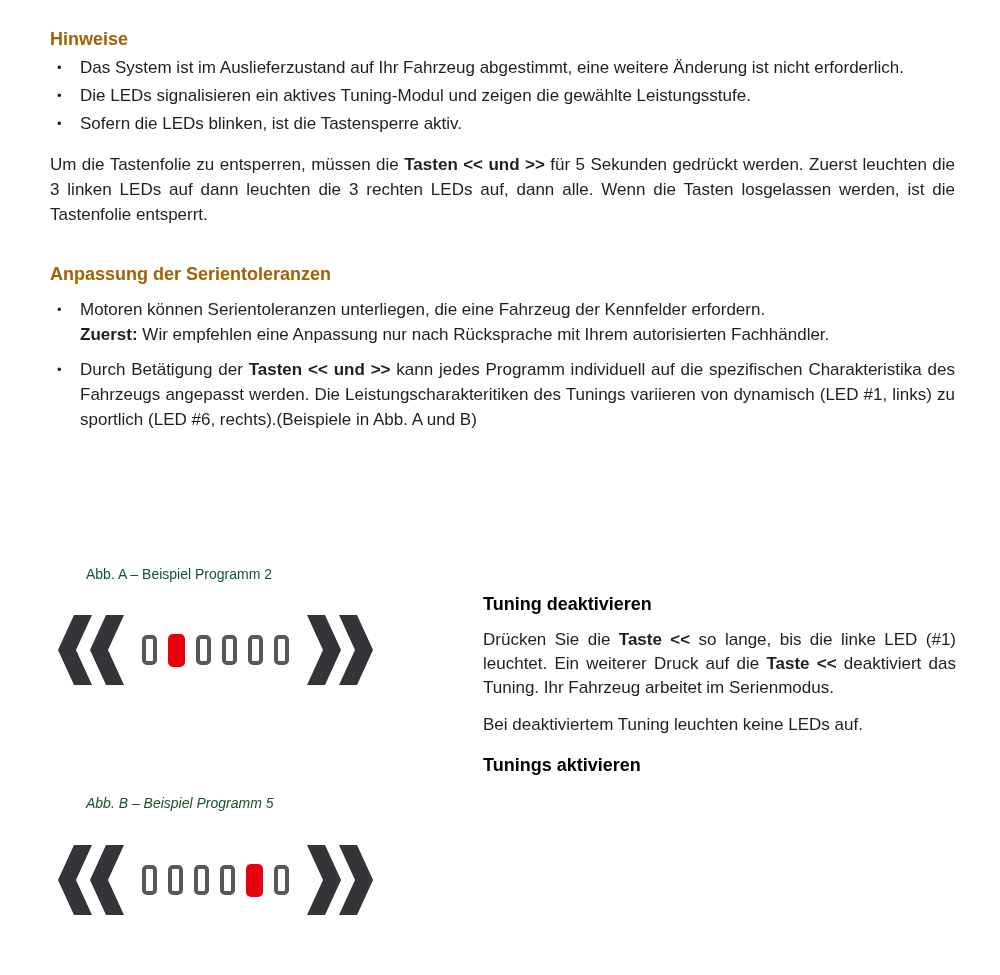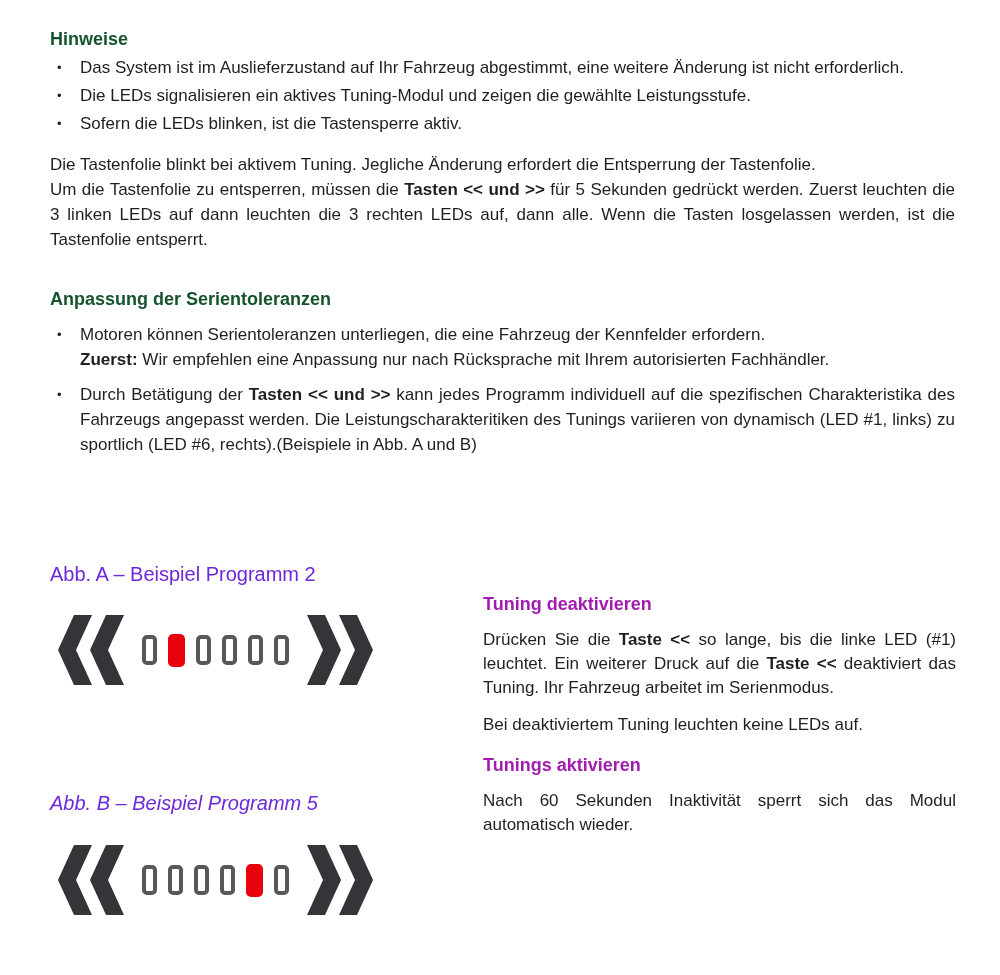--- a/index.html
+++ b/index.html
@@ -7,57 +7,57 @@
     position:relative;
     width:1000px; height:975px;
     box-sizing:border-box;
     padding:28px 45px 0 50px;
     background:#ffffff;
     font-family:"Liberation Sans", sans-serif;
     font-size:17px; line-height:25px;
     color:#1f1f1f;
     overflow:hidden;
   }
-  h2 { font-size:18px; font-weight:700; margin:0; line-height:22px; color:#14532d; }
+  h2 { font-size:18px; font-weight:700; margin:0; line-height:22px; color:#a16207; }
   .mt-entsperren { margin-top:26px; }
   .mt-anpassung  { margin-top:36px; }
 
   .bullets { margin-top:5px; }
   .bullet  { display:flex; margin-bottom:3px; }
   .bullets-anpassung { margin-top:12px; }
   .bullets-anpassung .bullet { margin-bottom:10px; }
   .dot   { flex:0 0 30px; width:30px; box-sizing:border-box; padding-left:7px; font-size:13px; }
   .btext { flex:1; text-align:justify; }
 
   .text-block { margin-top:16px; }
   .text-block p { margin:0; text-align:justify; }
 
   b { font-weight:700; }
 
   
   .figures-col { position:absolute; left:50px; top:550px; width:425px; }
-  .fig-label { font-size:20px; line-height:22px; color:#6d28d9; margin-top:13px; }
+  .fig-label { font-size:14px; line-height:22px; color:#14532d; margin-top:13px;margin-left:36px; }
   .fig-label-b { margin-top:107px;font-style:italic; }
   .ledgraphic { margin-top:30px; margin-left:8px; display:flex; align-items:center; height:70px; }
   .ledgraphic-b { margin-top:31px; }
   .chev { display:block; flex:0 0 auto; }
   .chev polygon { fill:#333538; }
   .ledstrip { display:flex; align-items:center; gap:11px; margin:0 16px; }
   .led {
     width:15px; height:30px; box-sizing:border-box;
     border:4px solid #57585a; border-radius:5px; background:#ffffff;
   }
   .led.on {
     width:17px; height:33px; border:none;
     background:#e8000d; border-radius:5px;
   }
 
   
   .tuning-col { position:absolute; left:483px; top:588px; width:473px; }
-  .tuning-col h3 { font-size:18px; font-weight:700; line-height:22px; margin:5px 0 0 0; color:#a21caf; }
+  .tuning-col h3 { font-size:18px; font-weight:700; line-height:22px; margin:5px 0 0 0; color:#000000; }
   .tuning-col h3.h3-b { margin-top:17px; }
   .tuning-col p { margin:13px 0 0 0; line-height:24px; text-align:justify; }
 </style>
 </head>
 <body>
 
 <div class="page">
 
   <h2>Hinweise</h2>
   <div class="bullets">
@@ -69,21 +69,20 @@
         <span class="dot">•</span>
         <div class="btext"><span>Die LEDs signalisieren ein aktives Tuning-Modul und zeigen die gewählte Leistungsstufe.</span></div>
       </div>
       <div class="bullet">
         <span class="dot">•</span>
         <div class="btext"><span>Sofern die LEDs blinken, ist die Tastensperre aktiv.</span></div>
       </div>
     </div>
 
   <div class="text-block">
-      <p><span>Die Tastenfolie blinkt bei aktivem Tuning. Jegliche Änderung erfordert die Entsperrung der Tastenfolie.</span></p>
       <p><span>Um die Tastenfolie zu entsperren, müssen die </span><b>Tasten &lt;&lt; und &gt;&gt;</b><span> für 5 Sekunden gedrückt werden. Zuerst leuchten die 3 linken LEDs auf dann leuchten die 3 rechten LEDs auf, dann alle. Wenn die Tasten losgelassen werden, ist die Tastenfolie entsperrt.</span></p>
     </div>
 
   <h2 class="mt-anpassung">Anpassung der Serientoleranzen</h2>
   <div class="bullets bullets-anpassung">
       <div class="bullet">
         <span class="dot">•</span>
         <div class="btext"><span>Motoren können Serientoleranzen unterliegen, die eine Fahrzeug der Kennfelder erfordern.</span><br><b>Zuerst:</b><span> Wir empfehlen eine Anpassung nur nach Rücksprache mit Ihrem autorisierten Fachhändler.</span></div>
       </div>
       <div class="bullet">
@@ -137,17 +136,16 @@
   </div>
 
   <div class="tuning-col">
     <h3>Tuning deaktivieren</h3>
     <div>
         <p><span>Drücken Sie die </span><b>Taste &lt;&lt;</b><span> so lange, bis die linke LED (#1) leuchtet. Ein weiterer Druck auf die </span><b>Taste &lt;&lt;</b><span> deaktiviert das Tuning. Ihr Fahrzeug arbeitet im Serienmodus.</span></p>
         <p><span>Bei deaktiviertem Tuning leuchten keine LEDs auf.</span></p>
       </div>
     <h3 class="h3-b">Tunings aktivieren</h3>
     <div>
-        <p><span>Nach 60 Sekunden Inaktivität sperrt sich das Modul automatisch wieder.</span></p>
       </div>
   </div>
 
 </div>
 
 </body></html>

